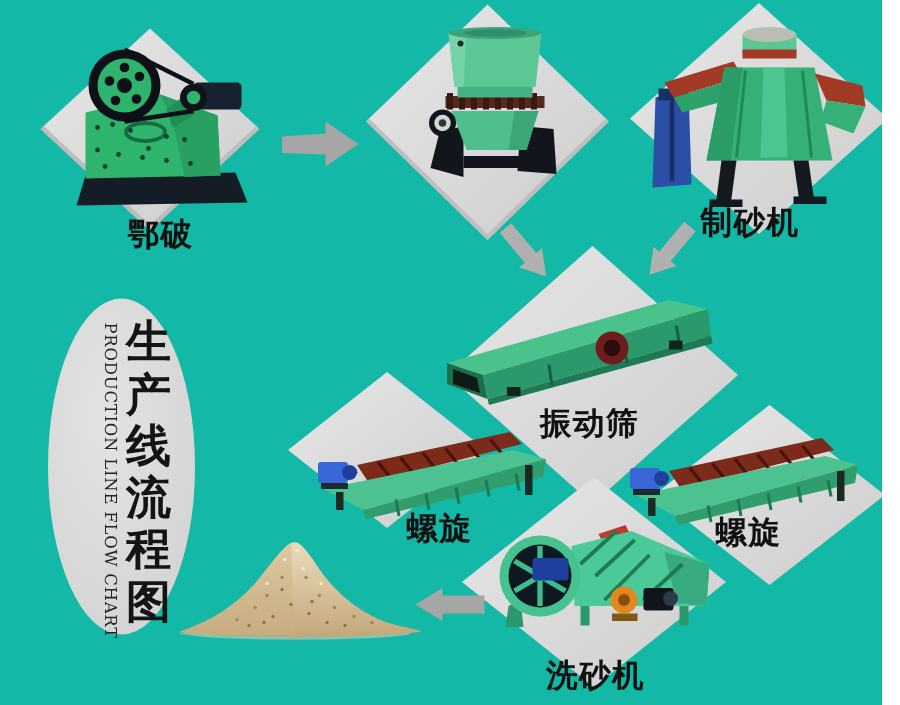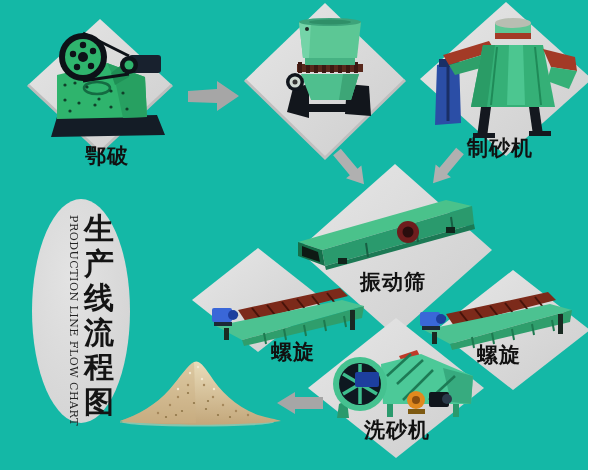--- a/index.html
+++ b/index.html
@@ -288,18 +288,18 @@
       <circle cx="96" cy="34" r="1.2"></circle>
         <circle cx="80" cy="12" r="1.2"></circle>
     </g>
   </svg>
 
   <div class="mlabel" style="left:107px;top:142px">鄂破</div>
   <div class="mlabel" style="left:393px;top:268px">振动筛</div>
   <div class="mlabel" style="left:500px;top:134px">制砂机</div>
   <div class="mlabel" style="left:293px;top:338px">螺旋</div>
   <div class="mlabel" style="left:499px;top:341px">螺旋</div>
-  <div class="mlabel" style="left:397px;top:416px">洗砂机</div>
+  <div class="mlabel" style="left:397px;top:436px">洗砂机</div>
 
   <div id="title-zh">生产线流程图</div>
   <div id="title-en">PRODUCTION LINE FLOW CHART</div>
 
 </div>
 
 </body></html>

